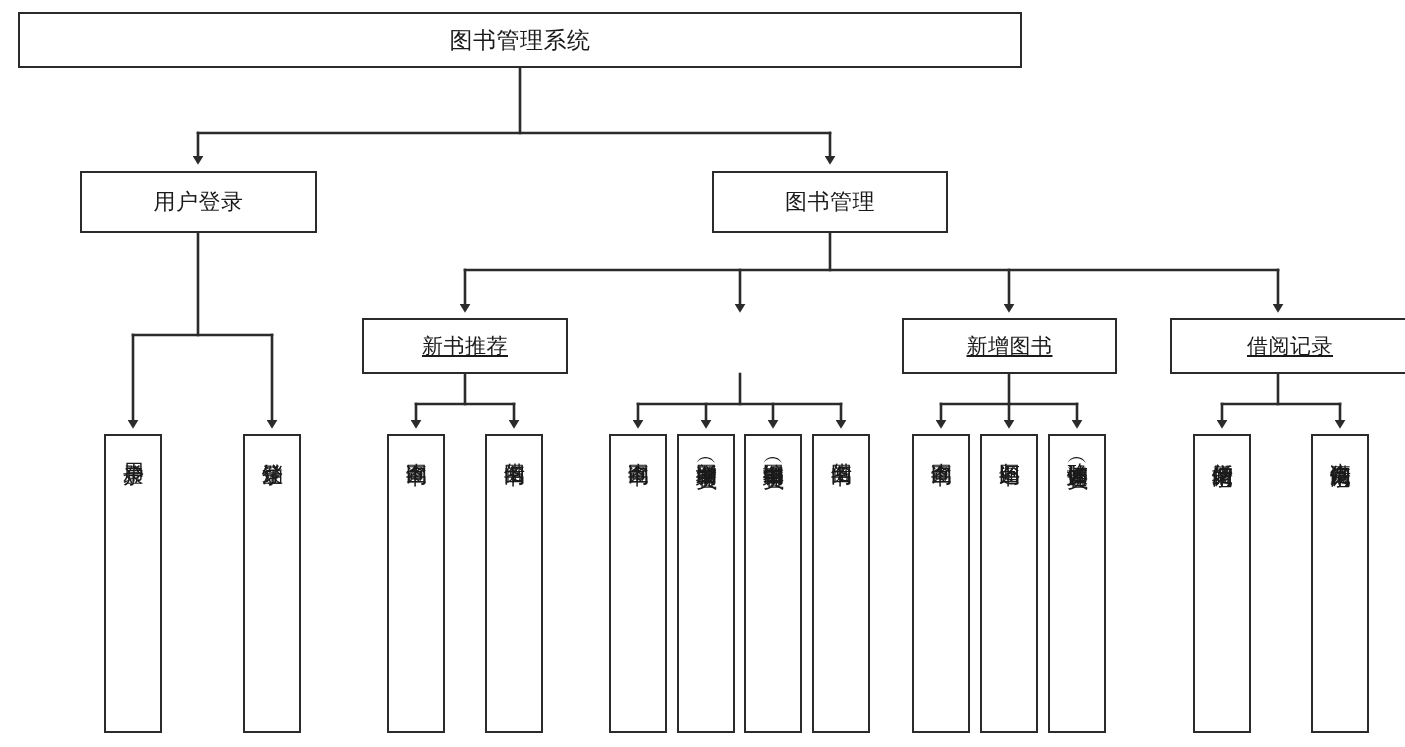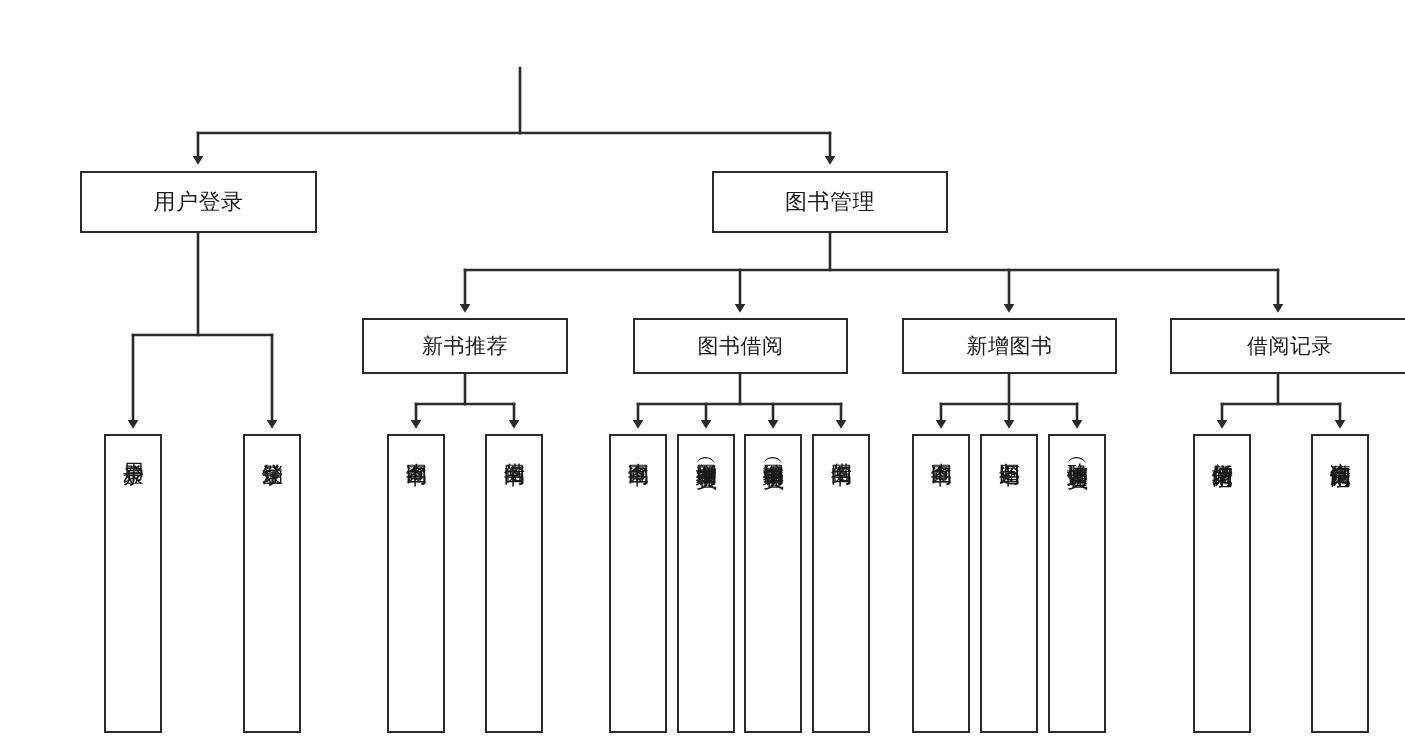--- a/index.html
+++ b/index.html
@@ -38,20 +38,21 @@
     z-index: 3;
   }
   .node.root {
     font-size: 23px;
   }
   .node.level2 {
     font-size: 22px;
   }
   .node.level3 {
     font-size: 21px;
+    text-decoration: underline;
   }
   .node.leaf {
     font-size: 21px;
     align-items: flex-start;
     padding-top: 10px;
   }
   .node .label {
     line-height: 1.06;
     letter-spacing: 0.5px;
     white-space: nowrap;
@@ -122,36 +123,36 @@
       <path d="M1009,404 L1009,421" marker-end="url(#arrow)"></path>
       <path d="M1077,404 L1077,421" marker-end="url(#arrow)"></path>
 
       <path d="M1278,374 L1278,404"></path>
       <path d="M1222,404 L1340,404"></path>
       <path d="M1222,404 L1222,421" marker-end="url(#arrow)"></path>
       <path d="M1340,404 L1340,421" marker-end="url(#arrow)"></path>
     </g>
   </svg>
 
+  <div class="node root" style="left:18px; top:12px; width:1004px; height:56px;">
+    <span class="label">图书管理系统</span>
+  </div>
 
   <div class="node level2" style="left:80px; top:171px; width:237px; height:62px;">
     <span class="label">用户登录</span>
   </div>
 
   <div class="node level2" style="left:712px; top:171px; width:236px; height:62px;">
     <span class="label">图书管理</span>
   </div>
 
   <div class="node level3" style="left:362px; top:318px; width:206px; height:56px;">
     <span class="label">新书推荐</span>
   </div>
 
-  <div class="node level3" style="left:633px; top:318px; width:215px; height:56px;">
-    <span class="label">图书借阅</span>
-  </div>
 
   <div class="node level3" style="left:902px; top:318px; width:215px; height:56px;">
     <span class="label">新增图书</span>
   </div>
 
   <div class="node level3" style="left:1170px; top:318px; width:240px; height:56px;">
     <span class="label">借阅记录</span>
   </div>
 
   <div class="node leaf" style="left:104px; top:434px; width:58px; height:299px;">

